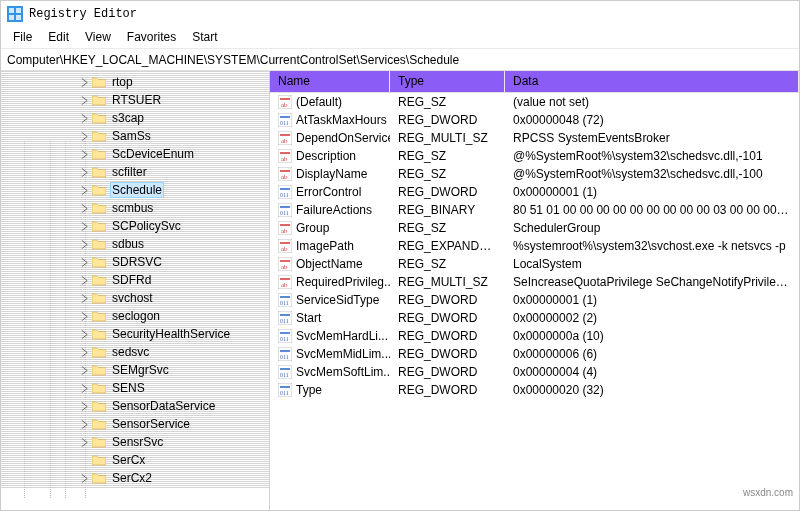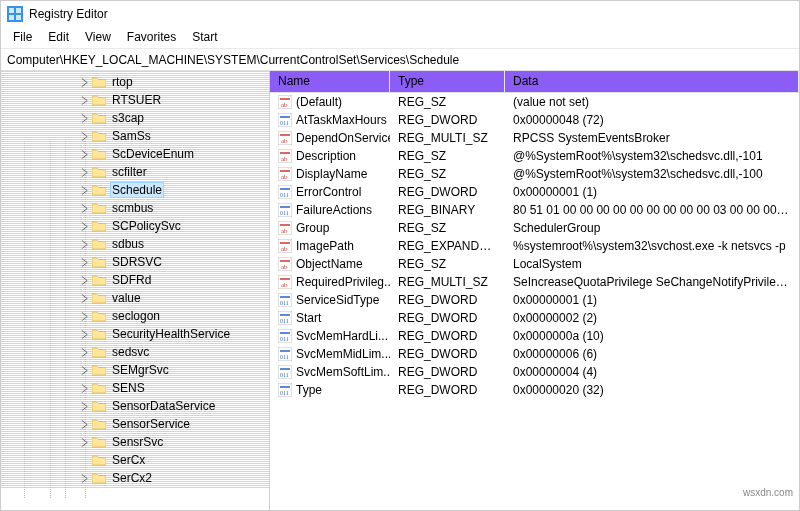--- a/index.html
+++ b/index.html
@@ -1,18 +1,18 @@
 <!DOCTYPE html>
 <html><head>
 <meta charset="utf-8">
 <style>
   * { box-sizing: border-box; }
   html, body { margin: 0; padding: 0; font-family: "Segoe UI", Tahoma, sans-serif; font-size: 12px; background: #fff; color: #000; }
   .window { width: 800px; height: 511px; display: flex; flex-direction: column; border: 1px solid #ccc; overflow: hidden; position: relative; }
-  .titlebar { height: 26px; display: flex; align-items: center; padding: 0 6px; background: #fff; }
+  .titlebar { height: 26px; display: flex; align-items: center; padding: 0 6px; background: #fff; font-family: Liberation Mono, monospace; }
   .titlebar .icon { width: 16px; height: 16px; margin-right: 6px; }
   .titlebar .title { font-size: 12px; }
   .menubar { height: 22px; display: flex; align-items: stretch; padding: 0 4px; border-bottom: 1px solid #eaeaea; }
   .menubar .menu-item { padding: 3px 8px; cursor: default; }
   .address { height: 22px; display: flex; align-items: center; padding: 2px 6px; border-bottom: 1px solid #e1e1e1; font-size: 12px; }
   .panes { flex: 1; display: flex; min-height: 0; }
   .divider { width: 1px; background: #d0d0d0; cursor: col-resize; }
   
   .tree { width: 268px; overflow: auto; padding: 2px 0 2px 0; white-space: nowrap; }
   .tree-item { display: flex; align-items: center; height: 18px; padding-left: 78px; position: relative; }
@@ -247,21 +247,21 @@
           </div>
           <div class="tree-item">
             <span class="expander">
               <svg width="9" height="11" viewBox="0 0 10 11">
                 <use href="#svg-expand-closed"></use>
               </svg>
             </span>
             <span class="folder-ico"><svg width="14" height="12" viewBox="0 0 14 12">
                 <use href="#svg-folder"></use>
               </svg></span>
-            <span class="tree-label">value</span>
+            <span class="tree-label">svchost</span>
           </div>
           <div class="tree-item">
             <span class="expander">
               <svg width="9" height="11" viewBox="0 0 10 11">
                 <use href="#svg-expand-closed"></use>
               </svg>
             </span>
             <span class="folder-ico"><svg width="14" height="12" viewBox="0 0 14 12">
                 <use href="#svg-folder"></use>
               </svg></span>

